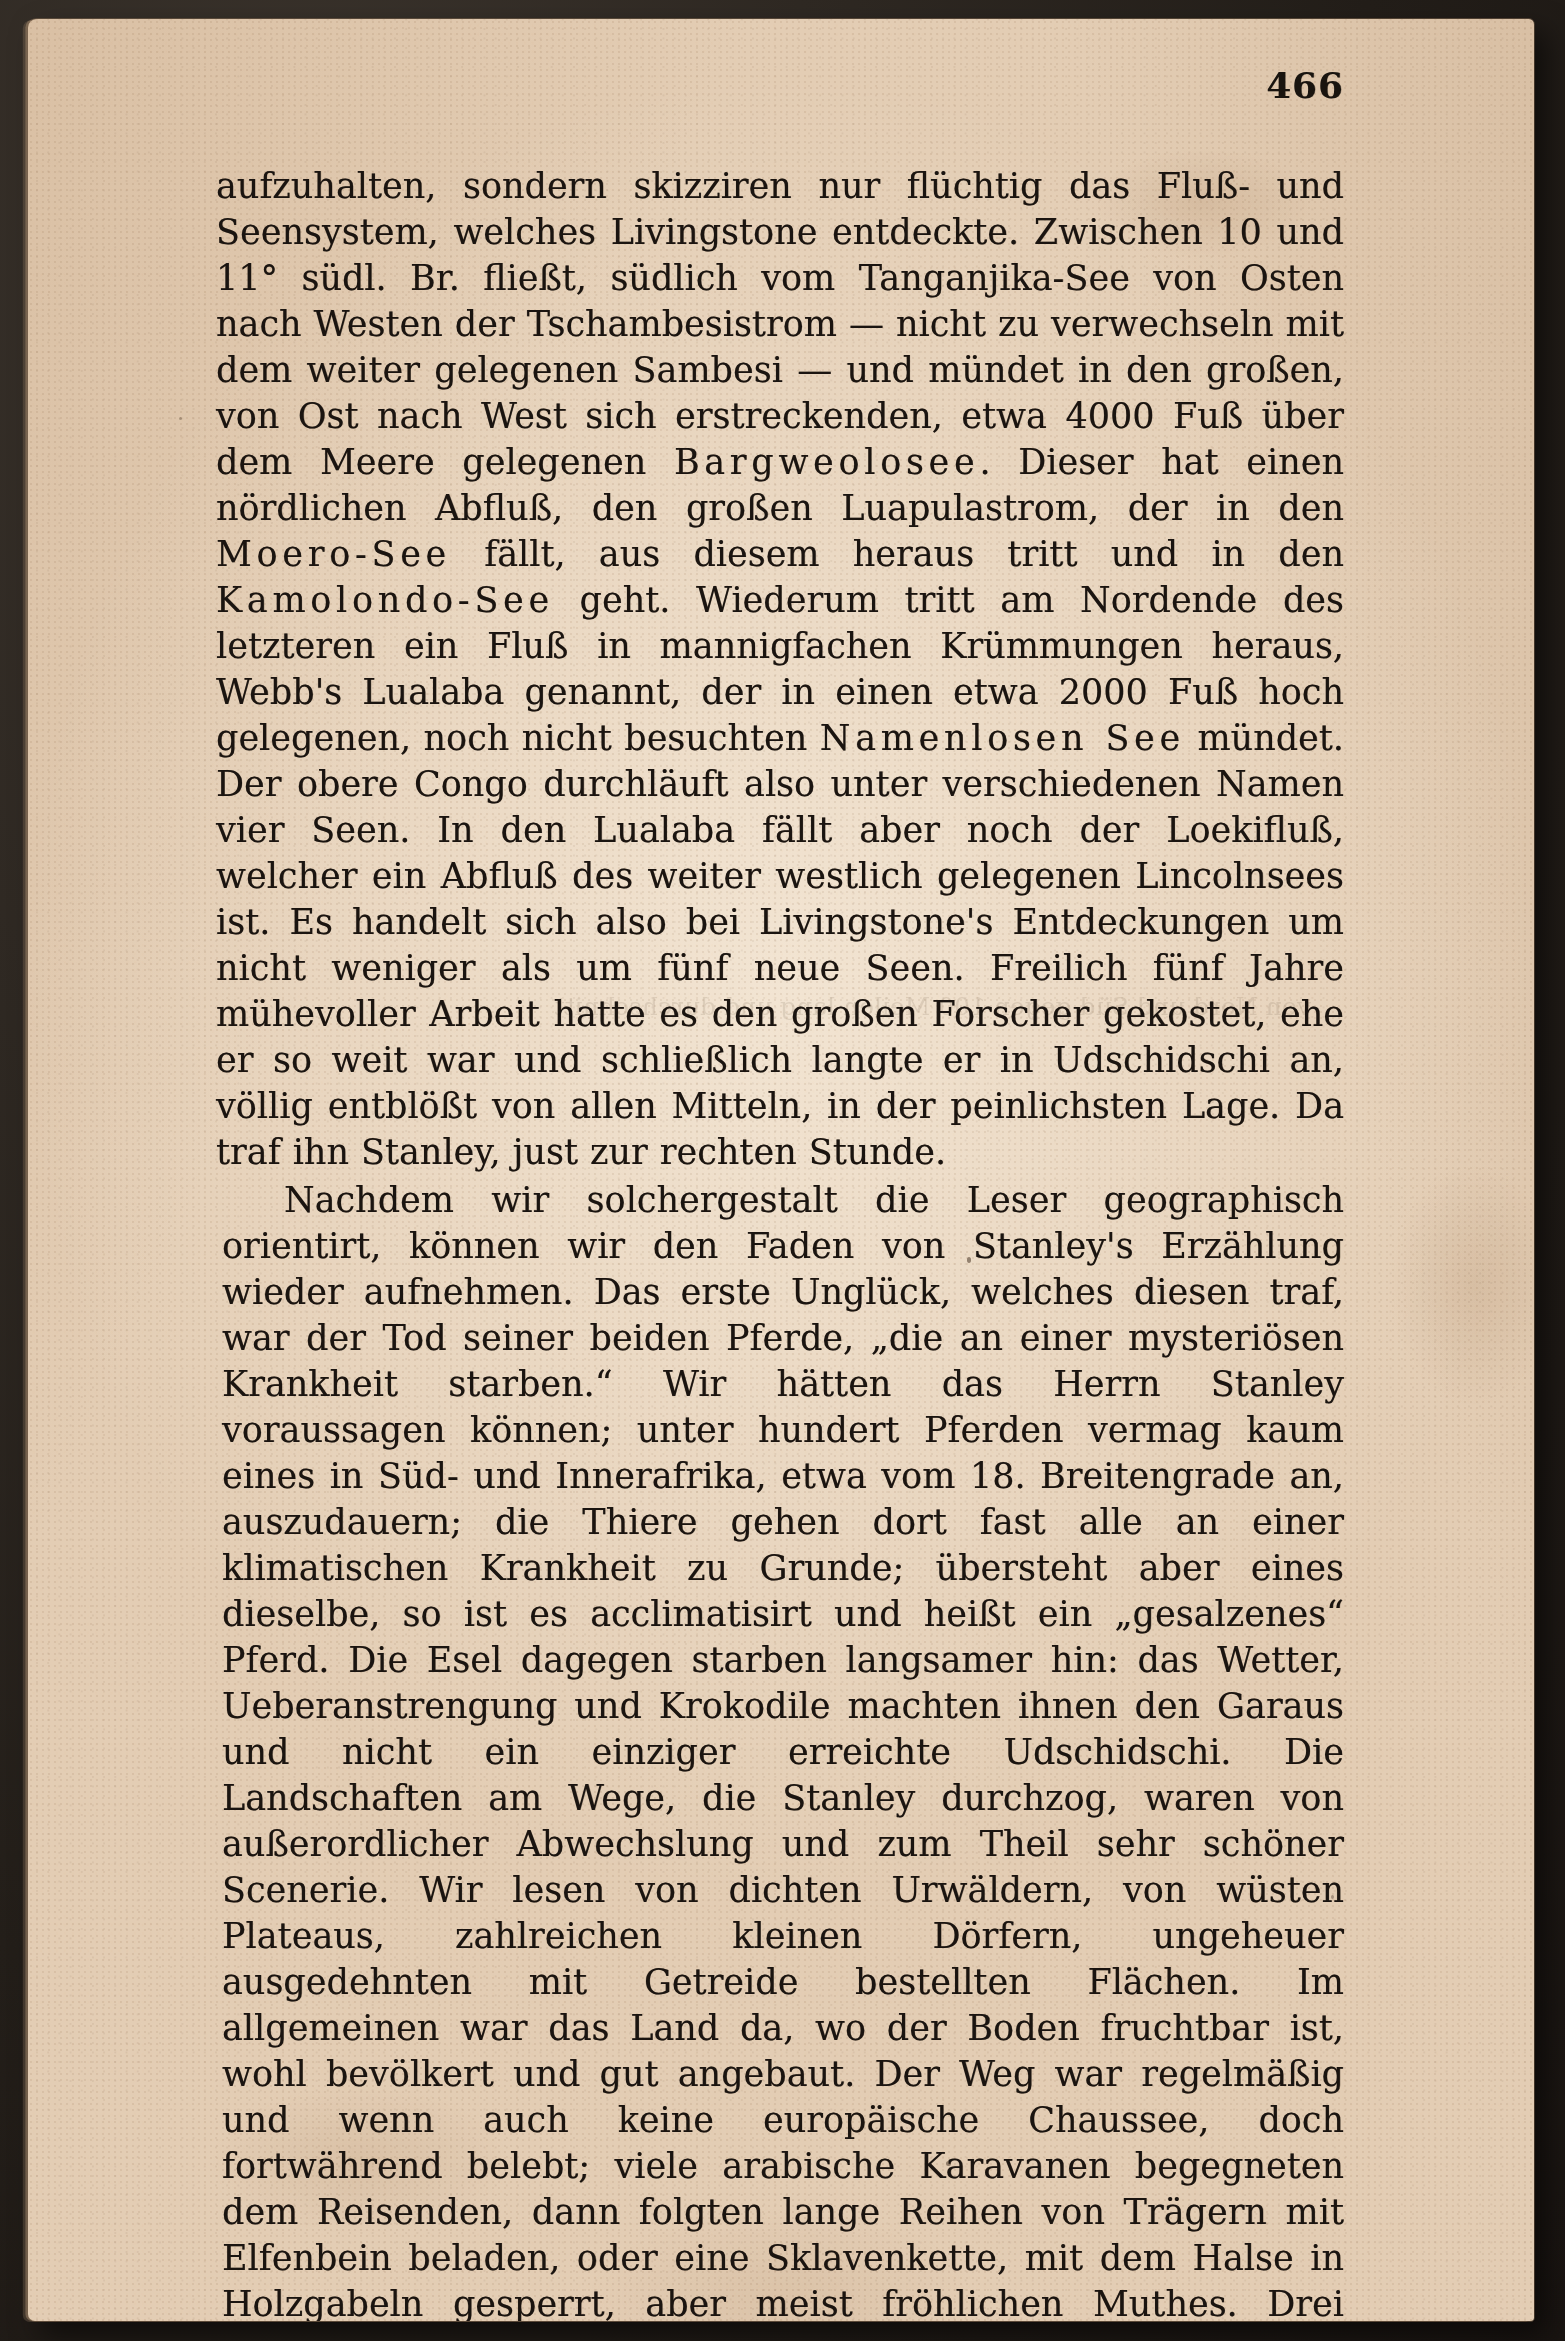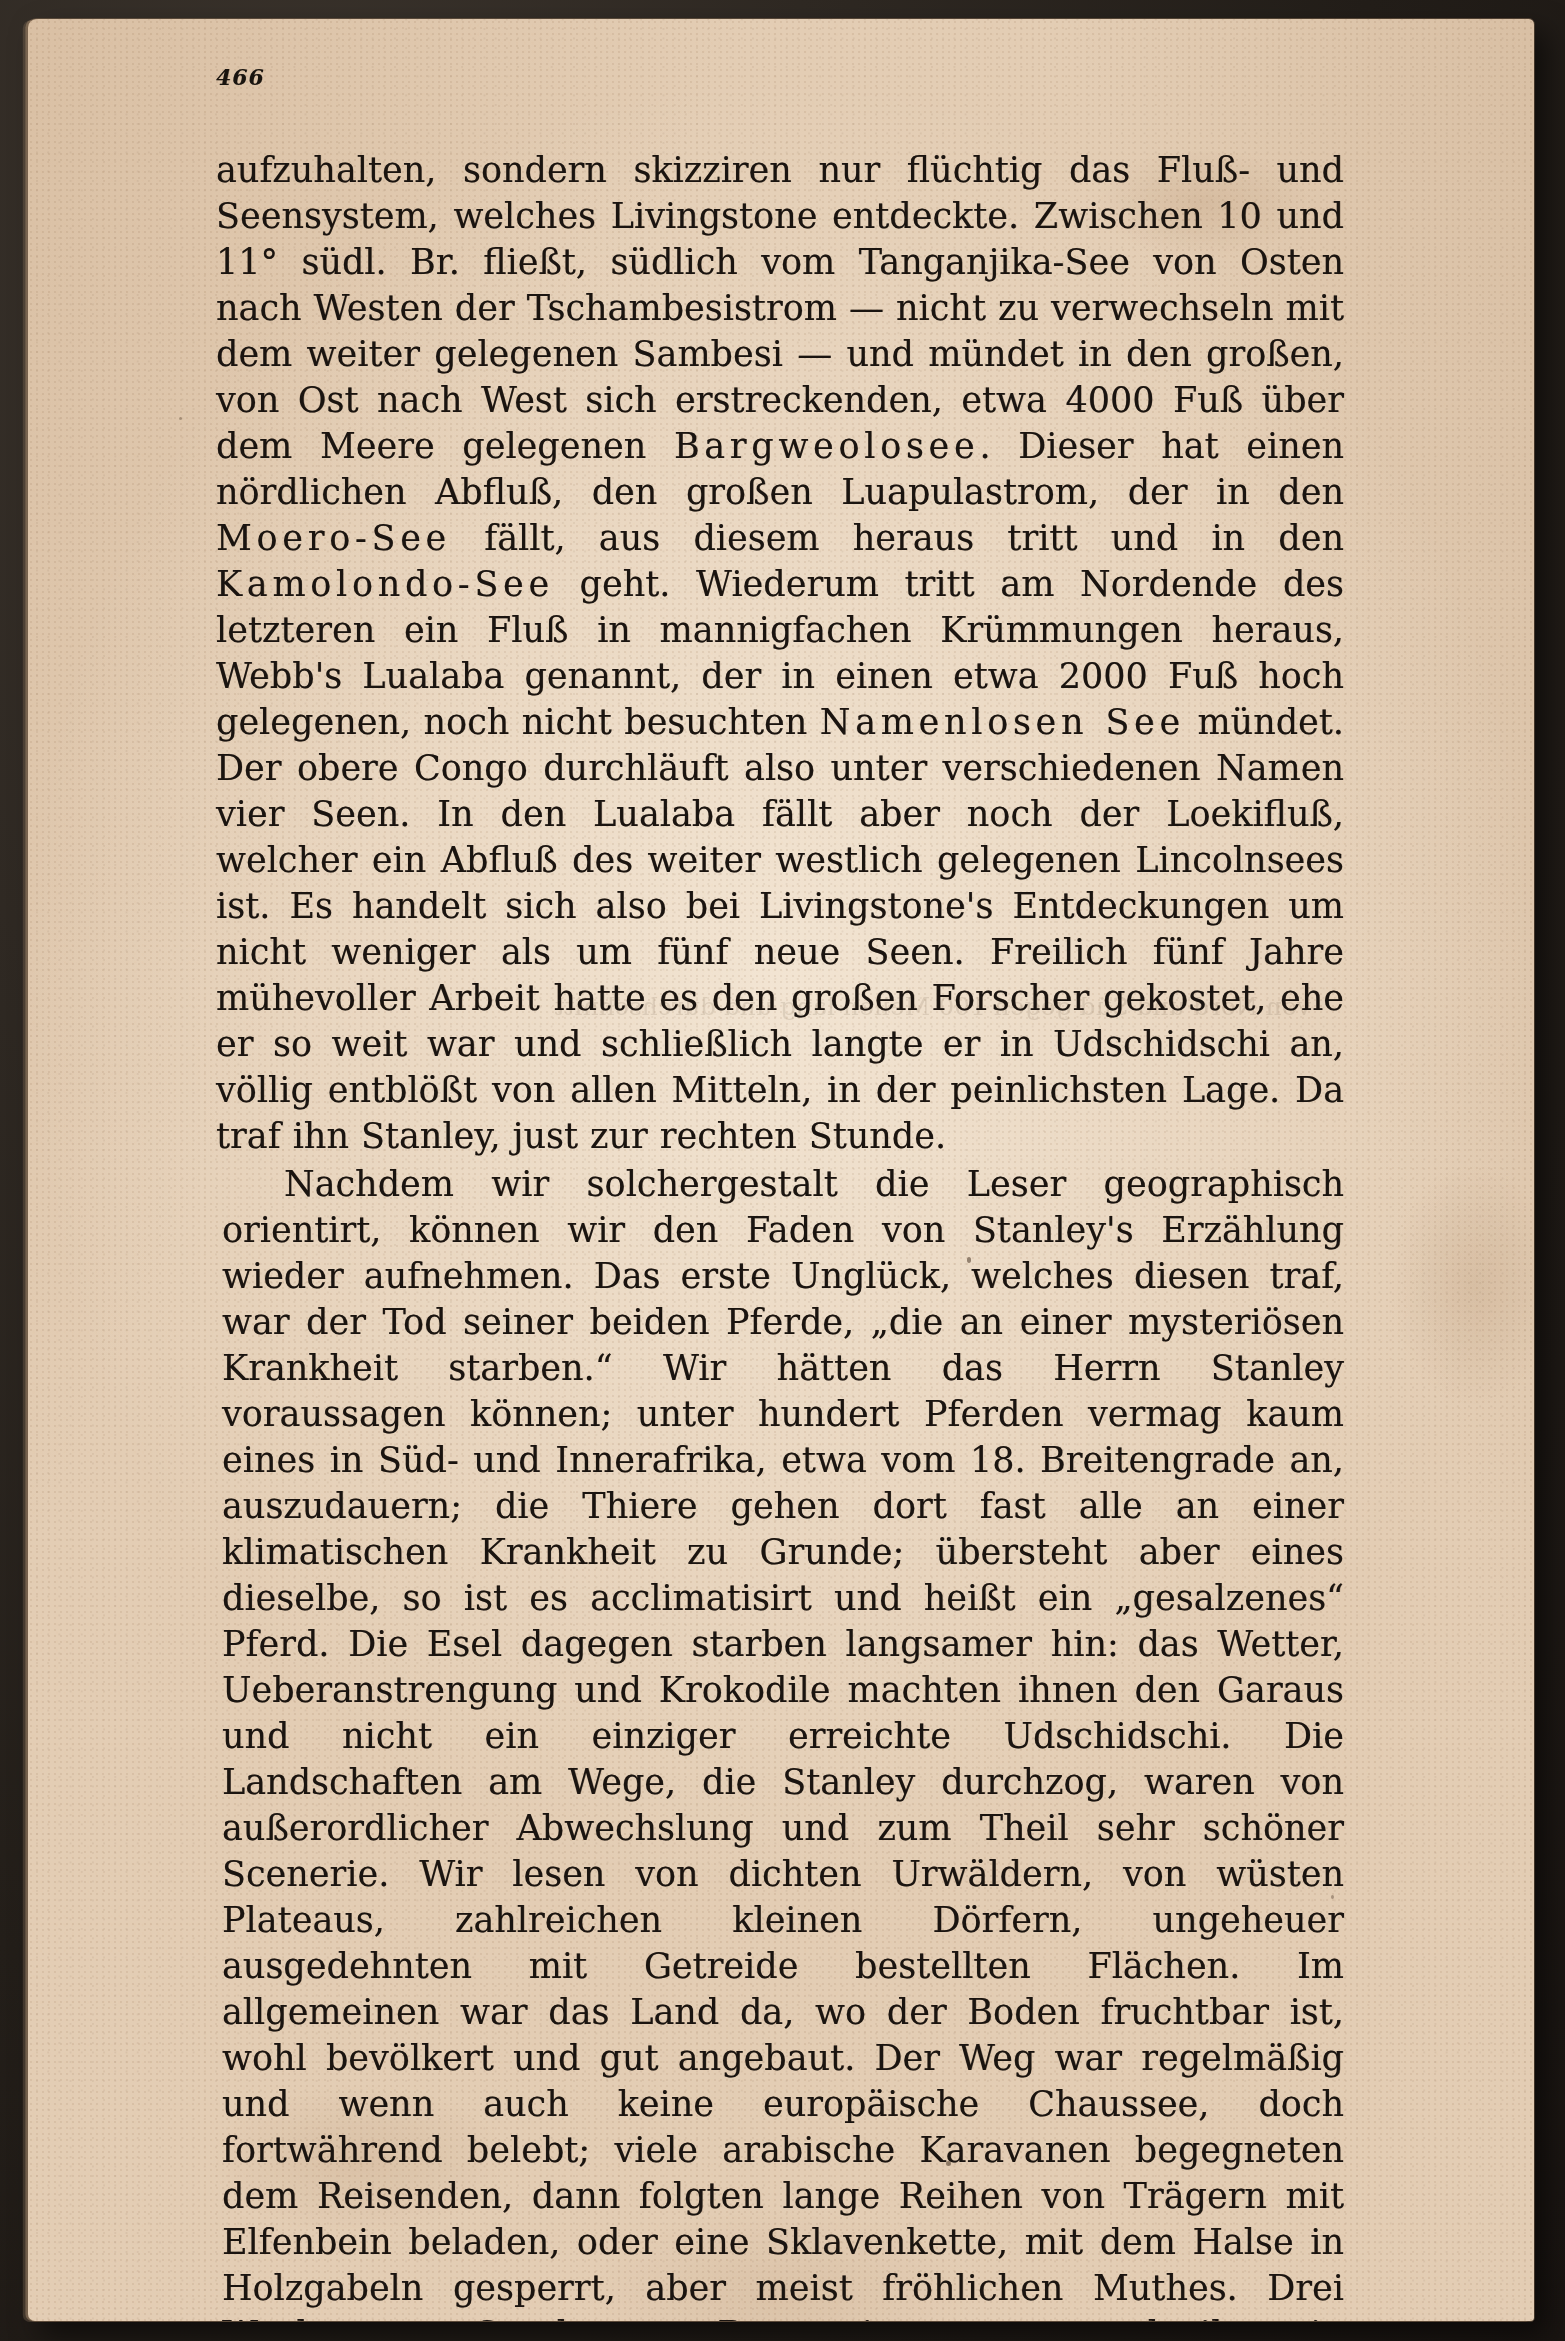--- a/index.html
+++ b/index.html
@@ -71,29 +71,28 @@
 
   
   #text-block {
     position: absolute;
     left: 188px;
     top: 45px;
     width: 1128px;
   }
 
   .folio {
-    text-align: left;
+    text-align: right;
     font-family: "DejaVu Serif", serif;
     font-weight: 700;
-    font-size: 22px;
+    font-size: 36px;
     letter-spacing: 0.9px;
     color: #19140f;
     margin: 0 0 57px 0;
     text-shadow: 0.4px 0.3px 0 rgba(40,28,18,0.35);
-    font-style: italic;
   }
 
   .para {
     margin: 0;
     text-align: justify;
     text-align-last: left;
     font-family: "DejaVu Serif", serif;
     font-size: 35px;
     line-height: 46px;
     color: #1a1410;

